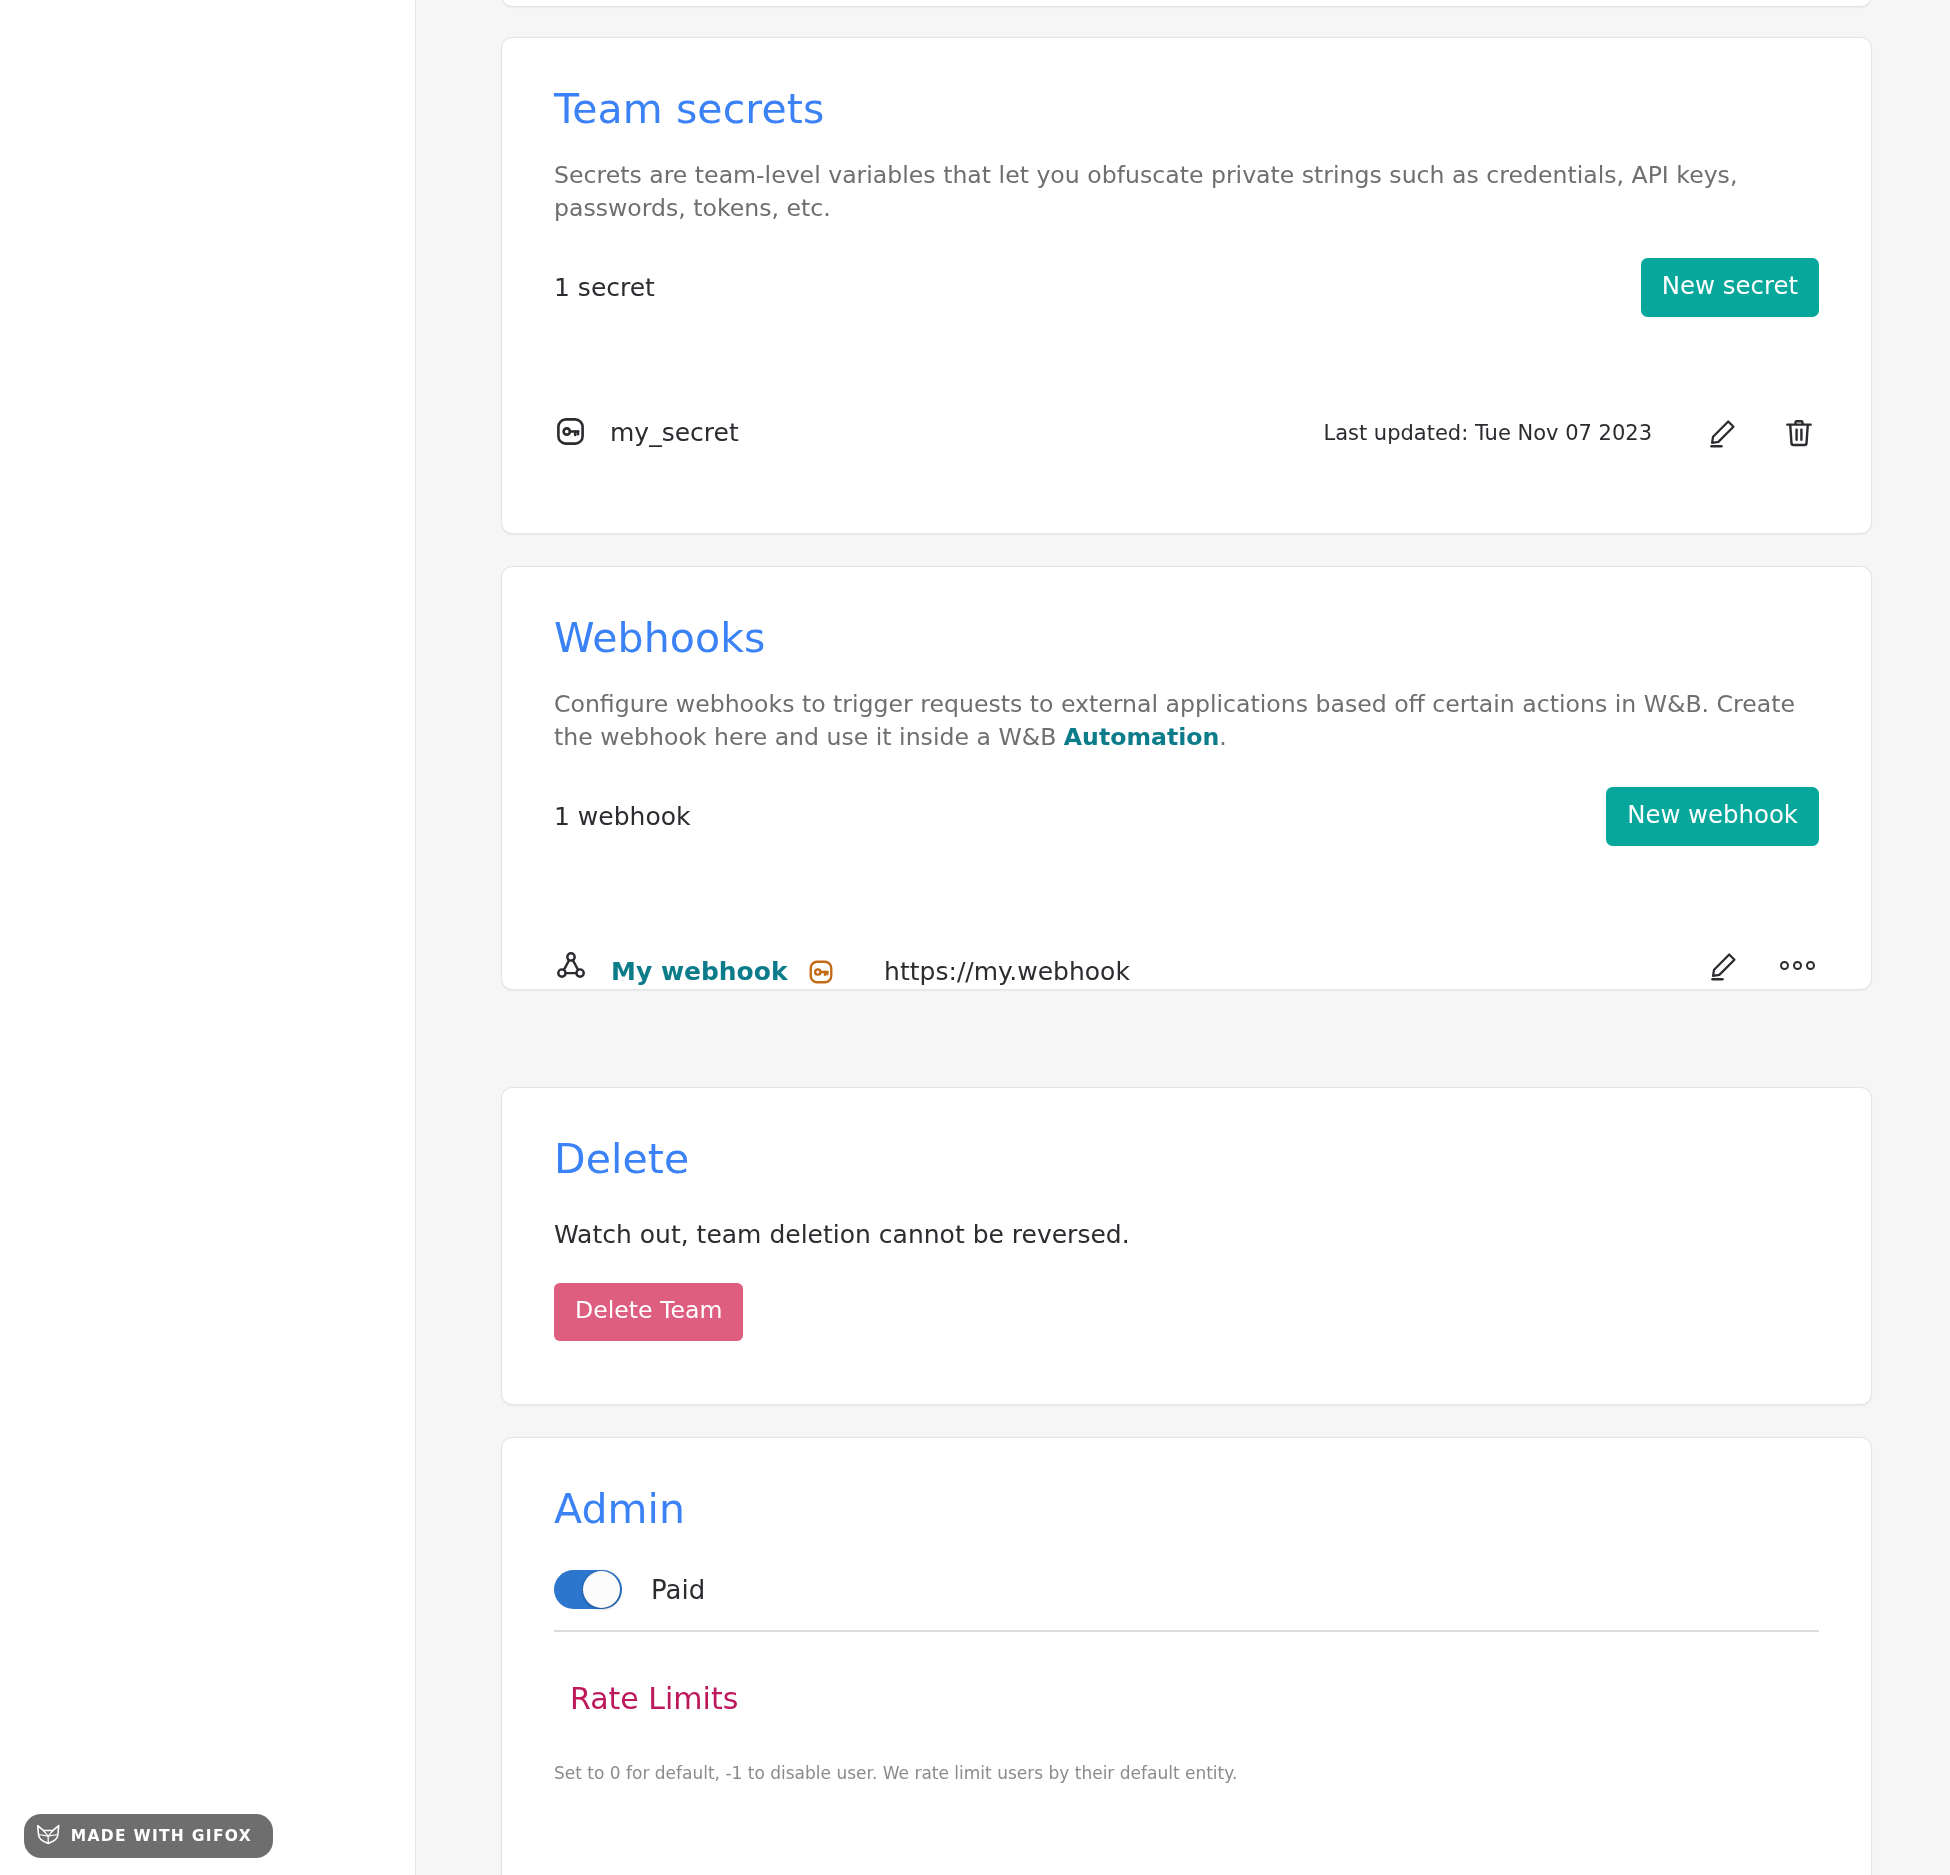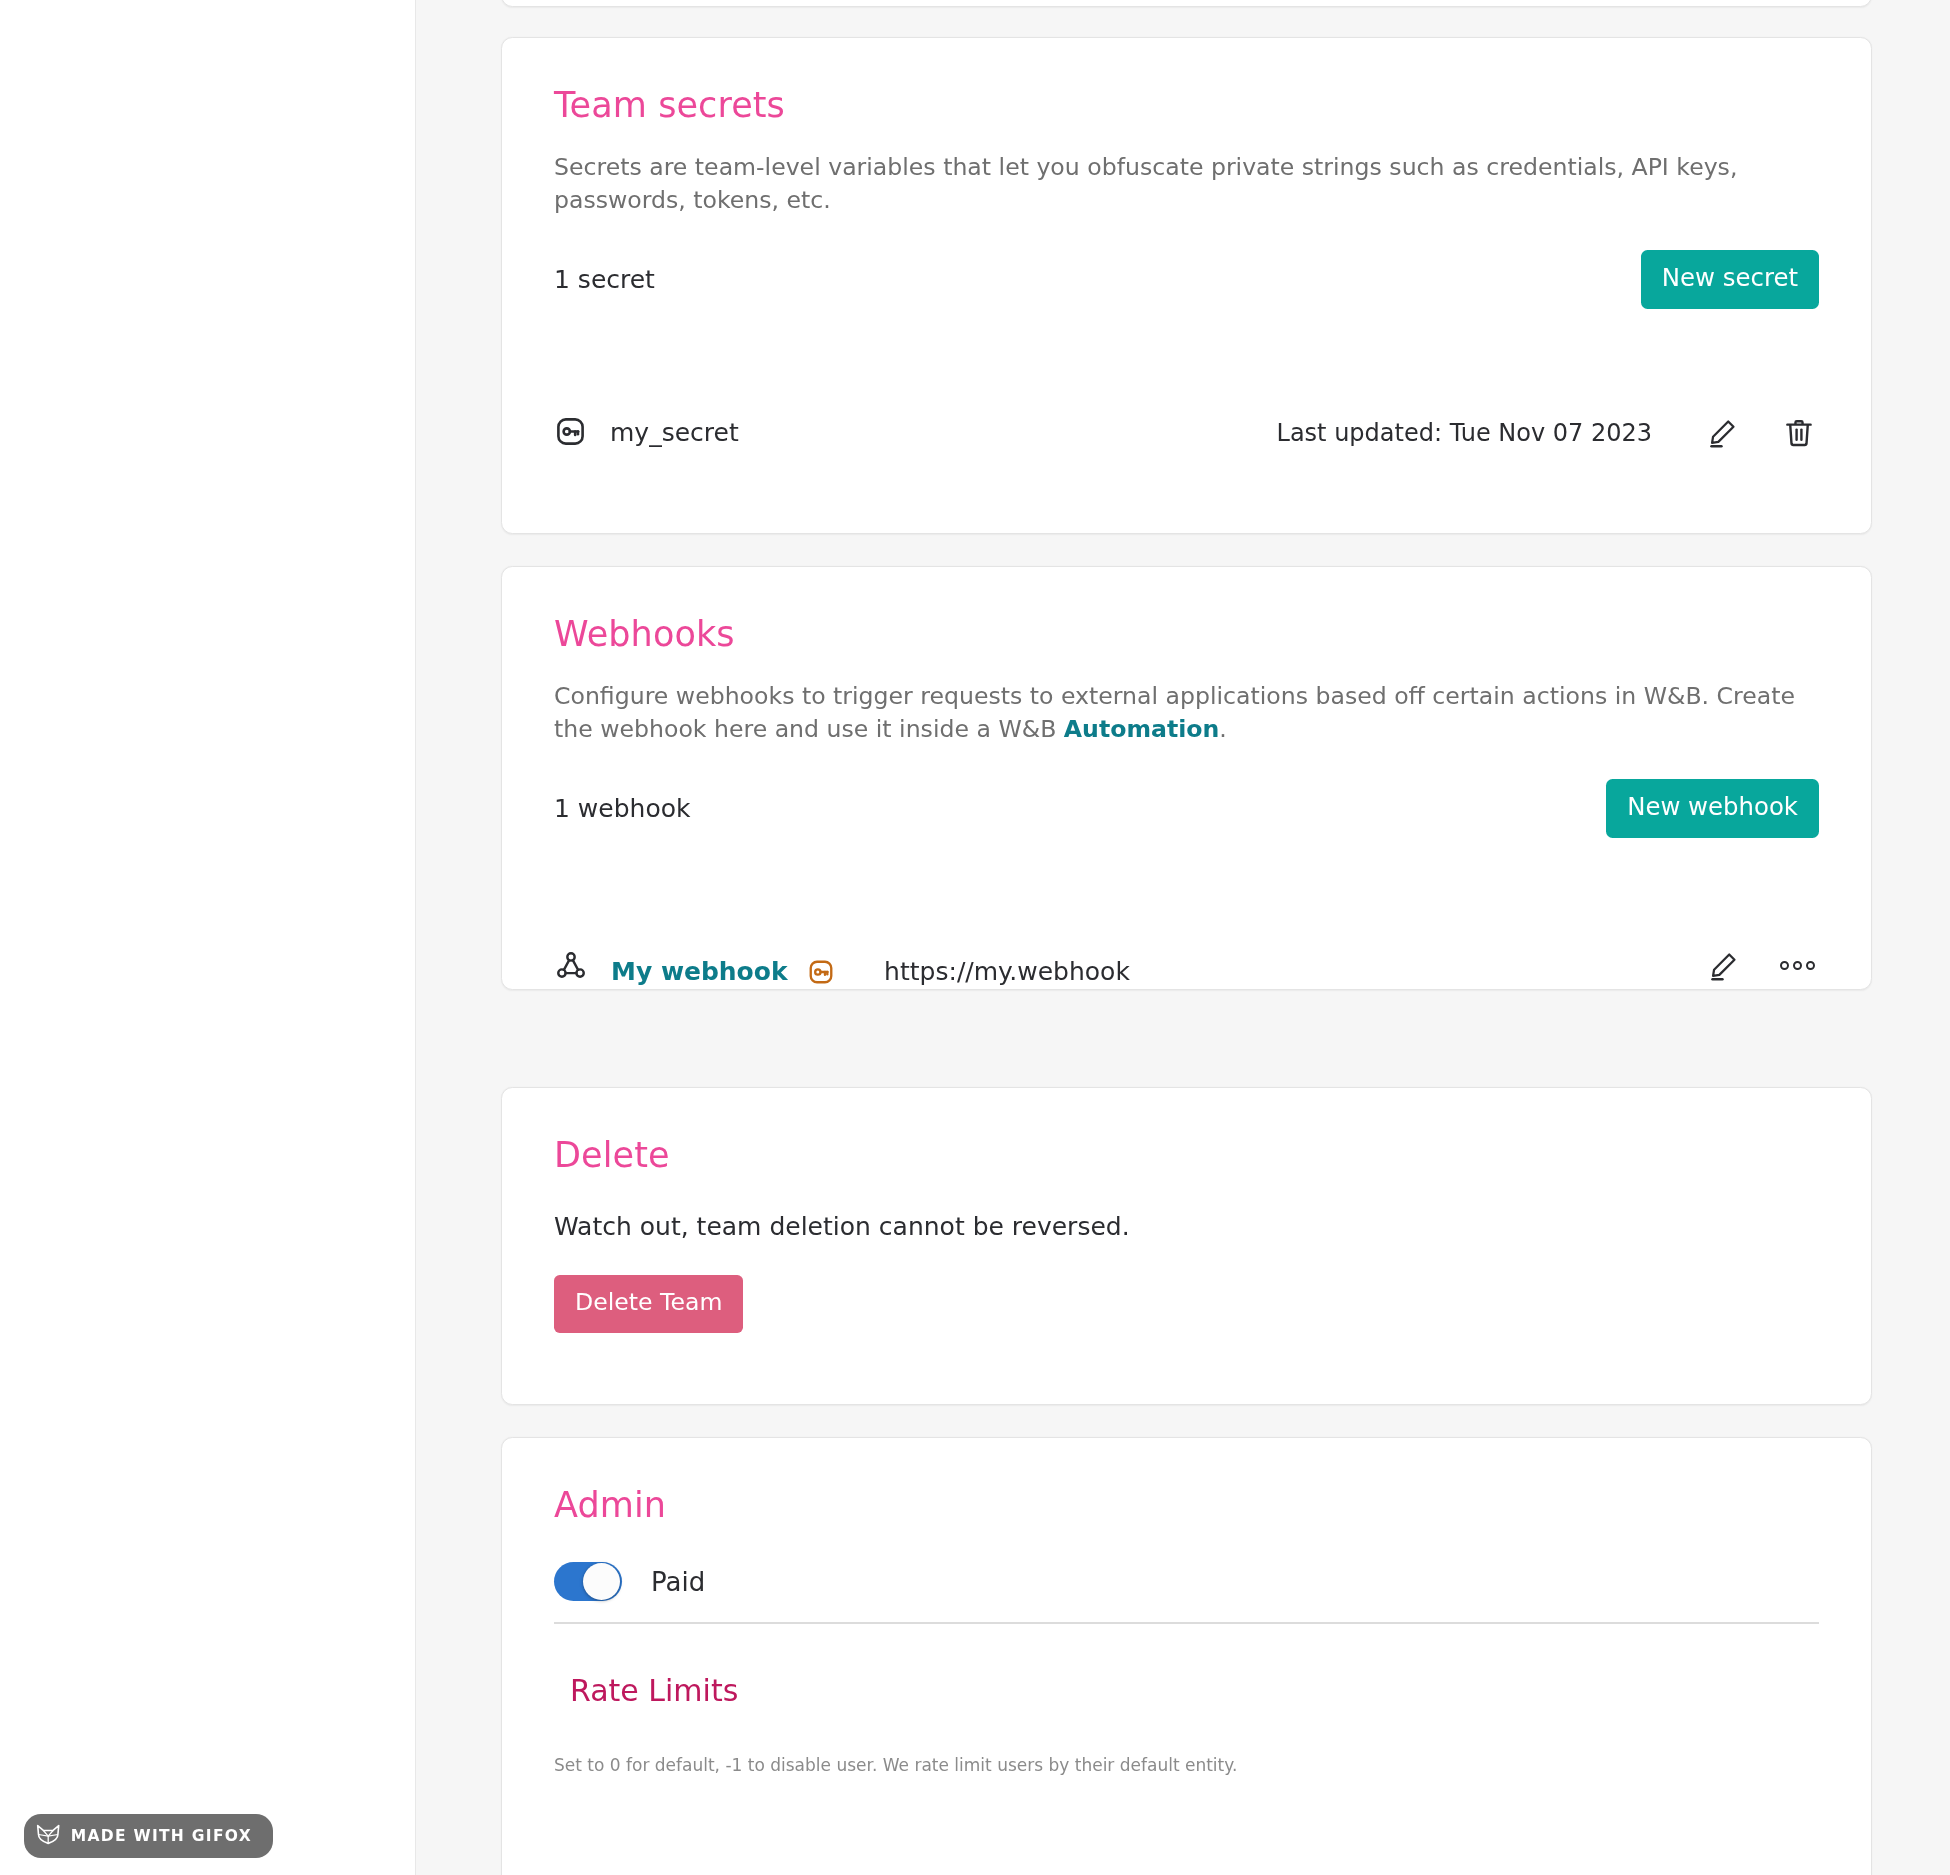--- a/index.html
+++ b/index.html
@@ -58,23 +58,23 @@
   }
 
   .card-secrets  { top: 37px;   height: 497px; }
   .card-webhooks { top: 566px;  height: 424px; }
   .card-delete   { top: 1087px; height: 318px; }
   .card-admin    { top: 1437px; height: 505px; }
 
   
   h2.section-title {
     margin: 0;
-    font-size: 35px;
-    font-weight: 400;
-    color: #ec4899;
+    font-size: 41px;
+    font-weight: 400;
+    color: #3b82f6;
     letter-spacing: 0.1px;
   }
   h3.sub-title {
     margin: 16px;
     font-size: 30px;
     font-weight: 400;
     color: #be185d;
   }
   p.desc {
     margin: 0;
@@ -145,21 +145,21 @@
     height: 49px;
     display: flex;
     align-items: center;
   }
   .secret-name {
     font-size: 25px;
     color: #2b2c30;
     margin-left: 23px;
   }
   .secret-updated {
-    font-size: 24px;
+    font-size: 21px;
     color: #2b2c30;
     margin-left: auto;
   }
   .icon-btn {
     display: inline-flex;
     align-items: center;
     justify-content: center;
     width: 41px;
     height: 41px;
     cursor: pointer;

